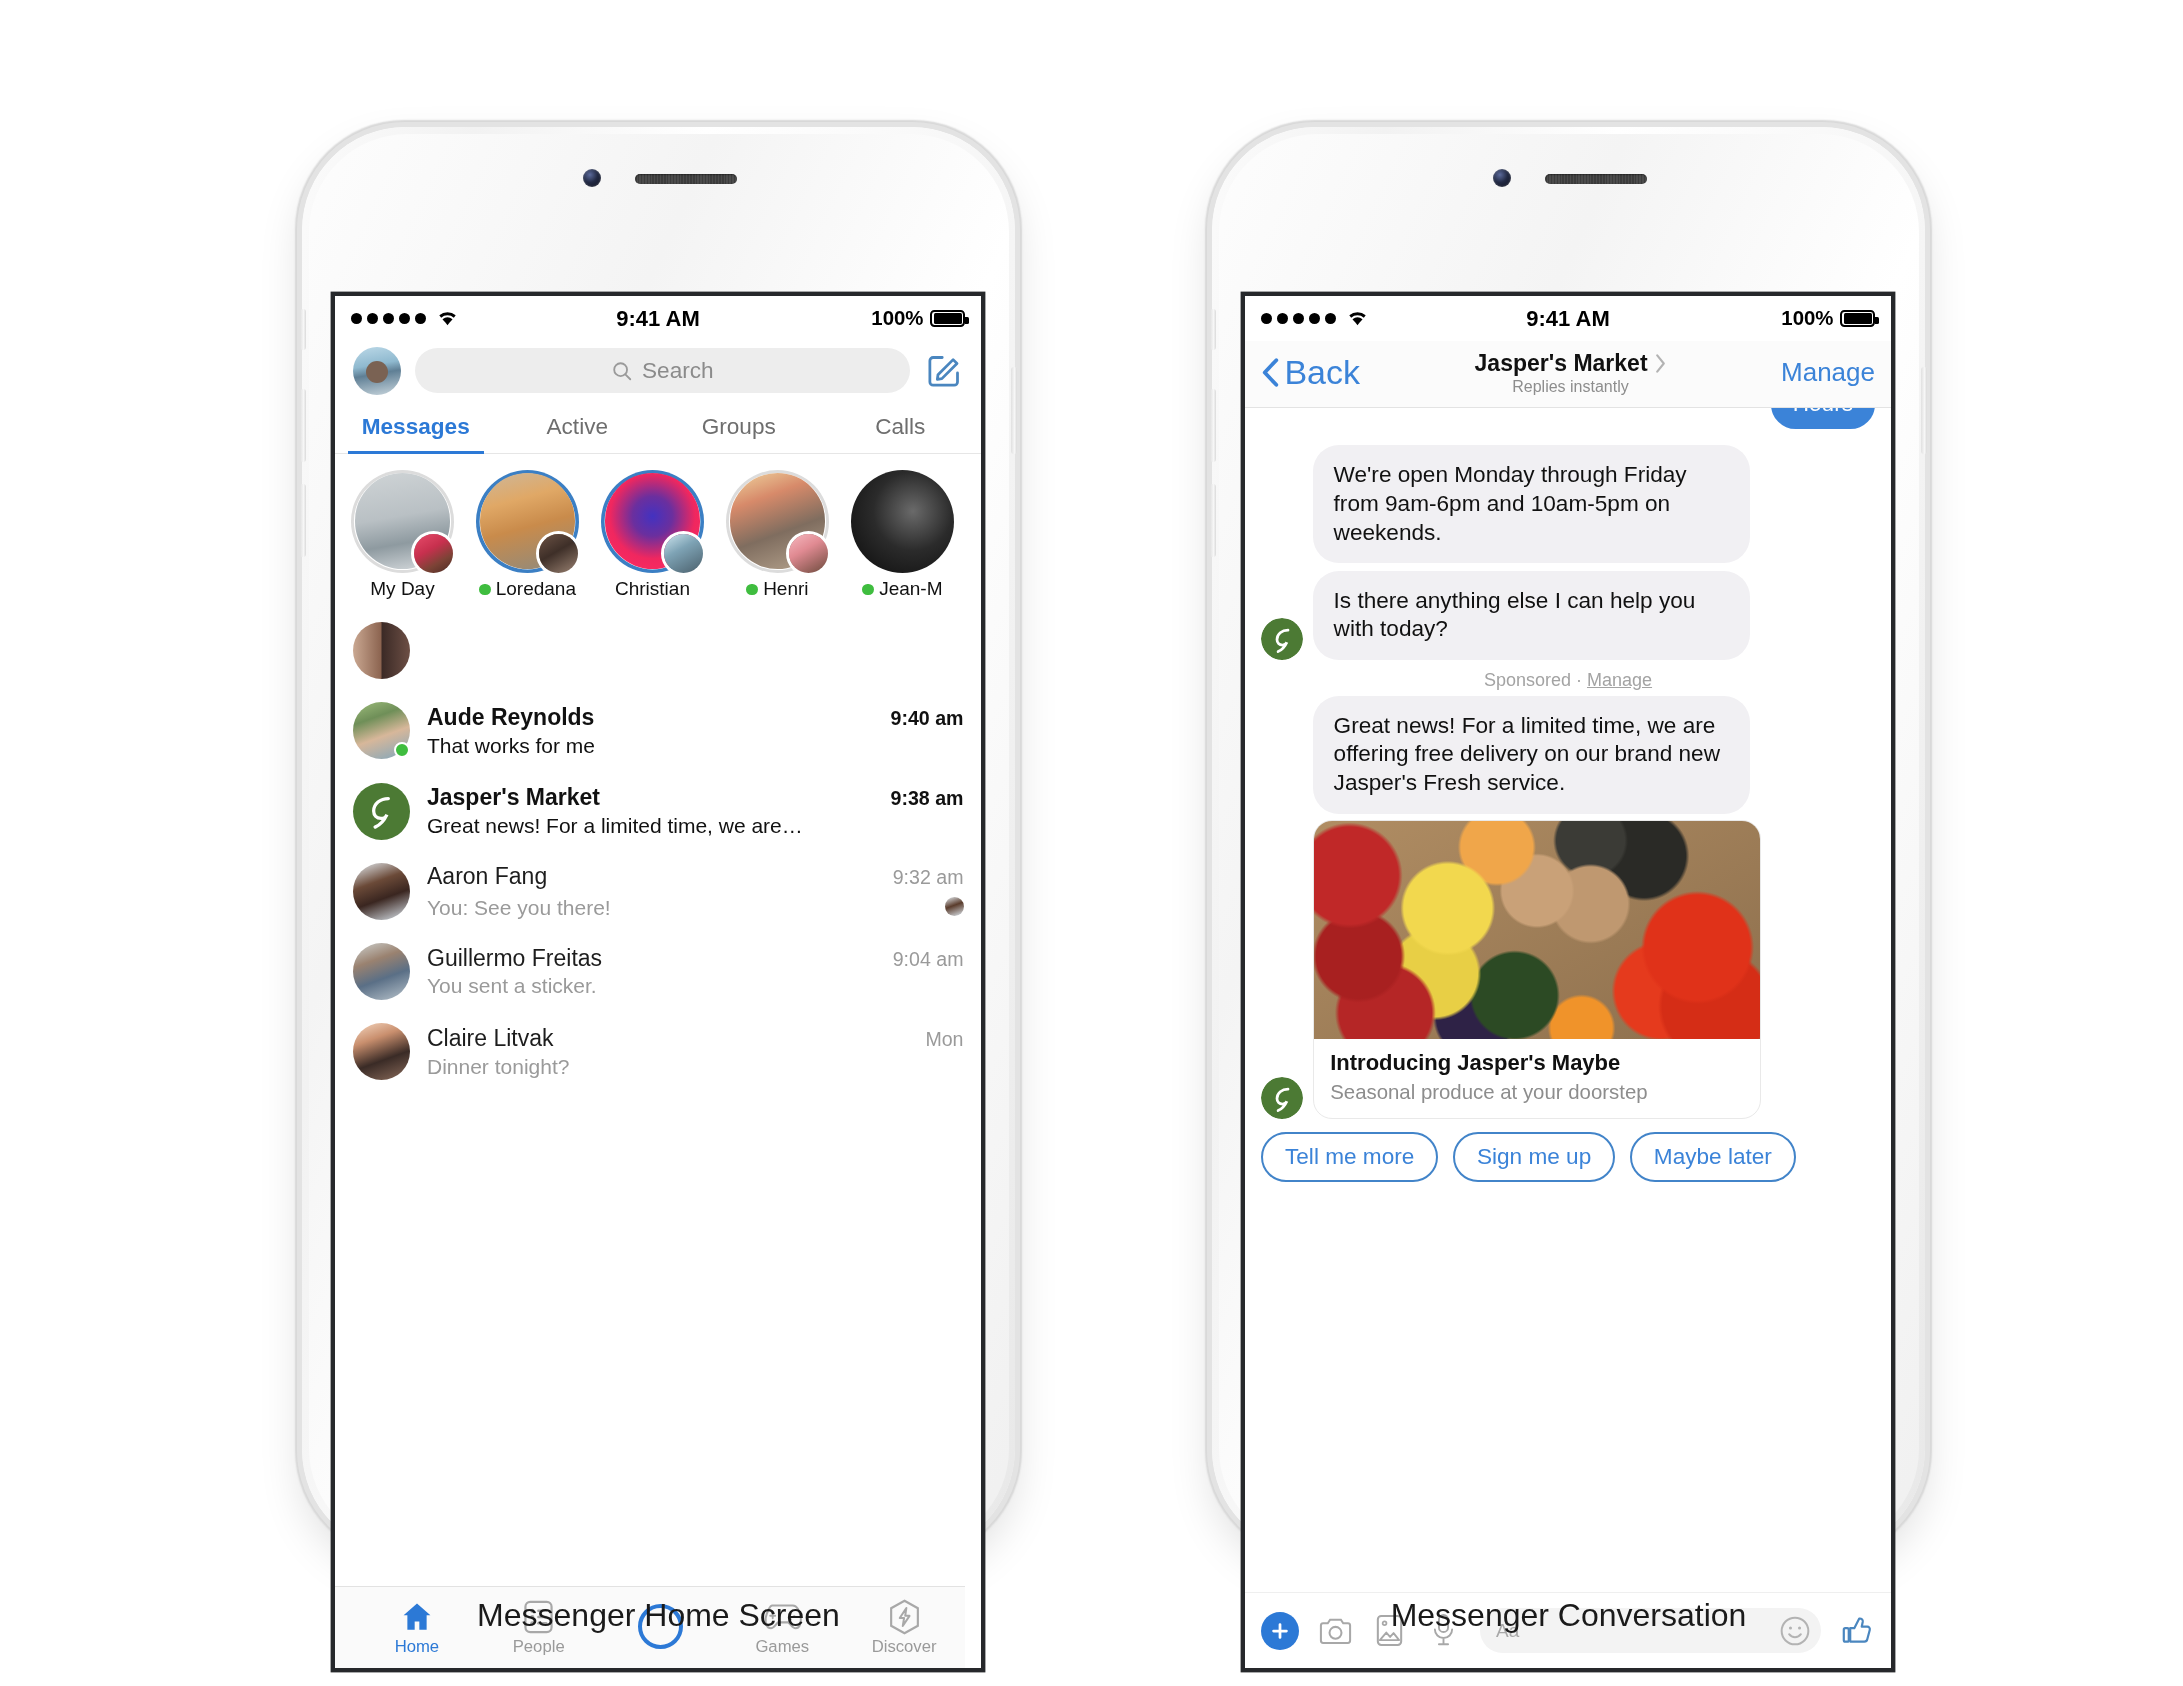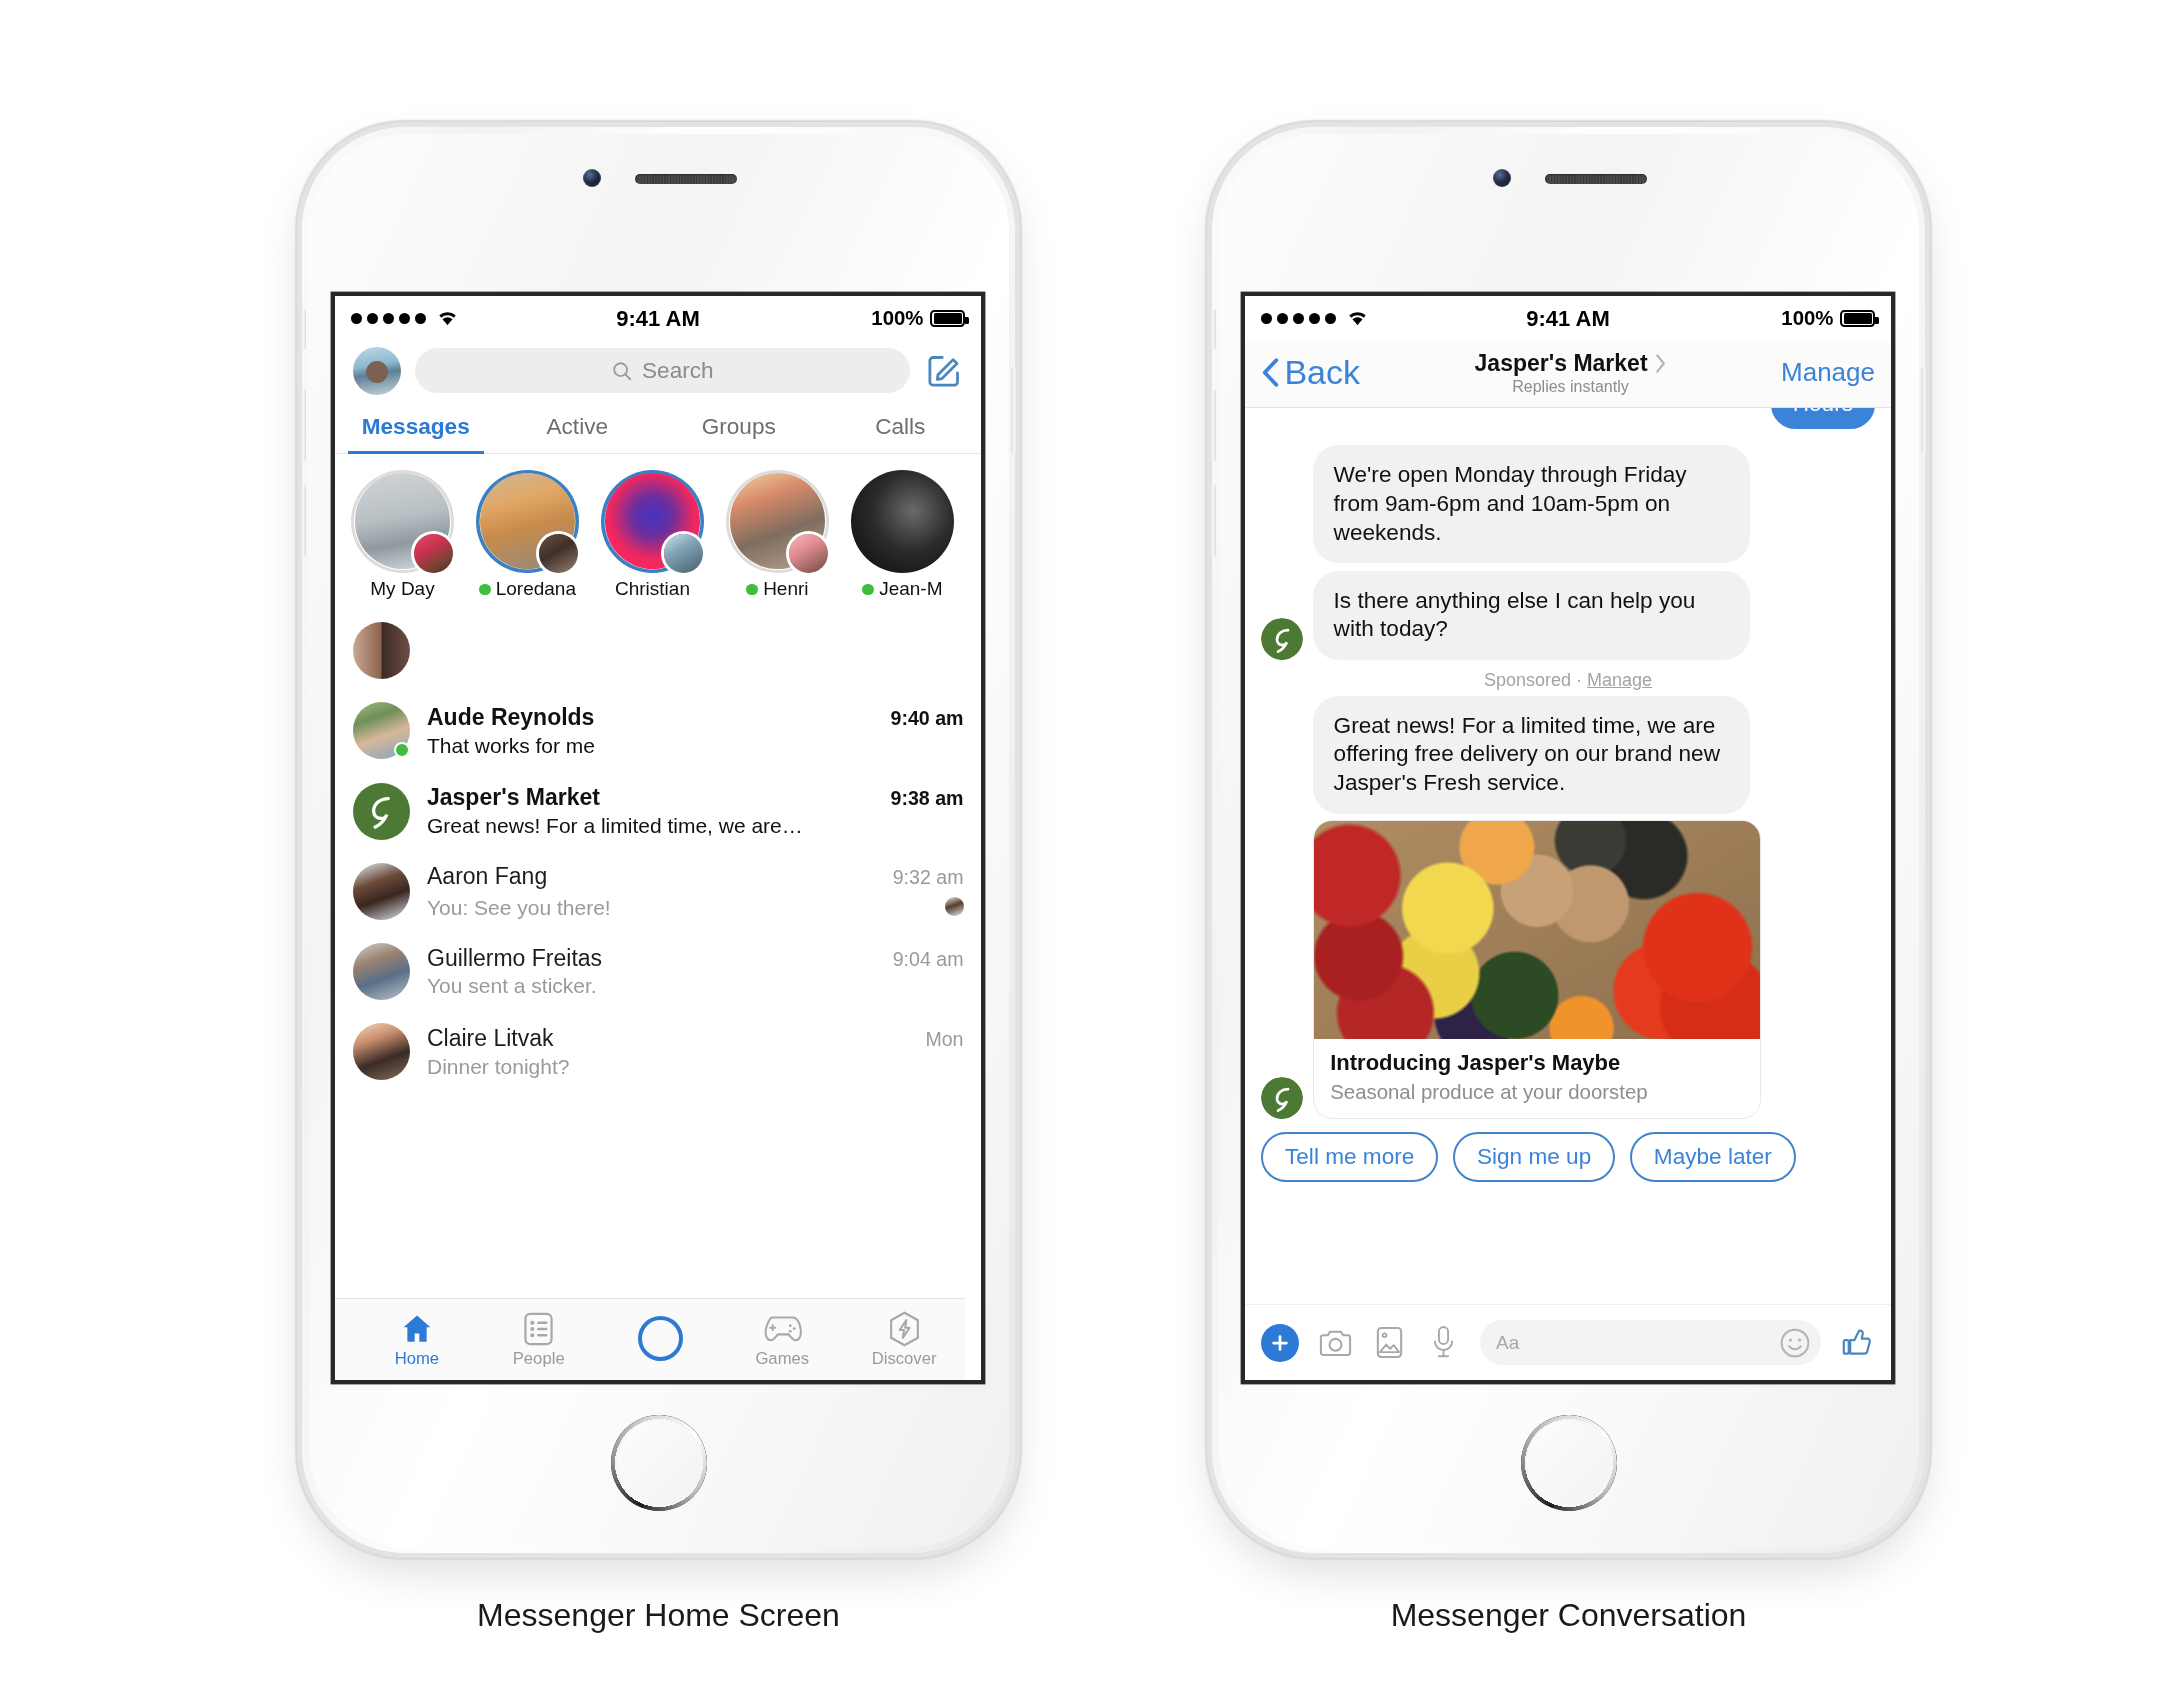--- a/index.html
+++ b/index.html
@@ -57,21 +57,21 @@
   .home-btn::before{
     content:""; position:absolute; inset:0; border-radius:50%;
     background: conic-gradient(from 200deg,#1a1a1a 0deg,#8d8d8d 70deg,#d8d8d8 150deg,#ffffff 210deg,#bdbdbd 290deg,#2b2b2b 360deg);
     -webkit-mask: radial-gradient(circle, transparent 0 44px, #000 44px 48px, transparent 48px);
             mask: radial-gradient(circle, transparent 0 44px, #000 44px 48px, transparent 48px);
   }
 
   
   .screen {
     position:absolute; left:33px; top:169px;
-    width:646px; height:1084px;
+    width:646px; height:1372px;
     background:#fff; overflow:hidden;
     box-shadow: 0 0 0 4.4px #26282b;
   }
 
   
   .statusbar {
     height:45px; display:flex; align-items:center;
     padding:0 16px; font-size:20.4px; font-weight:600; color:#000;
     background:#fff;
   }

